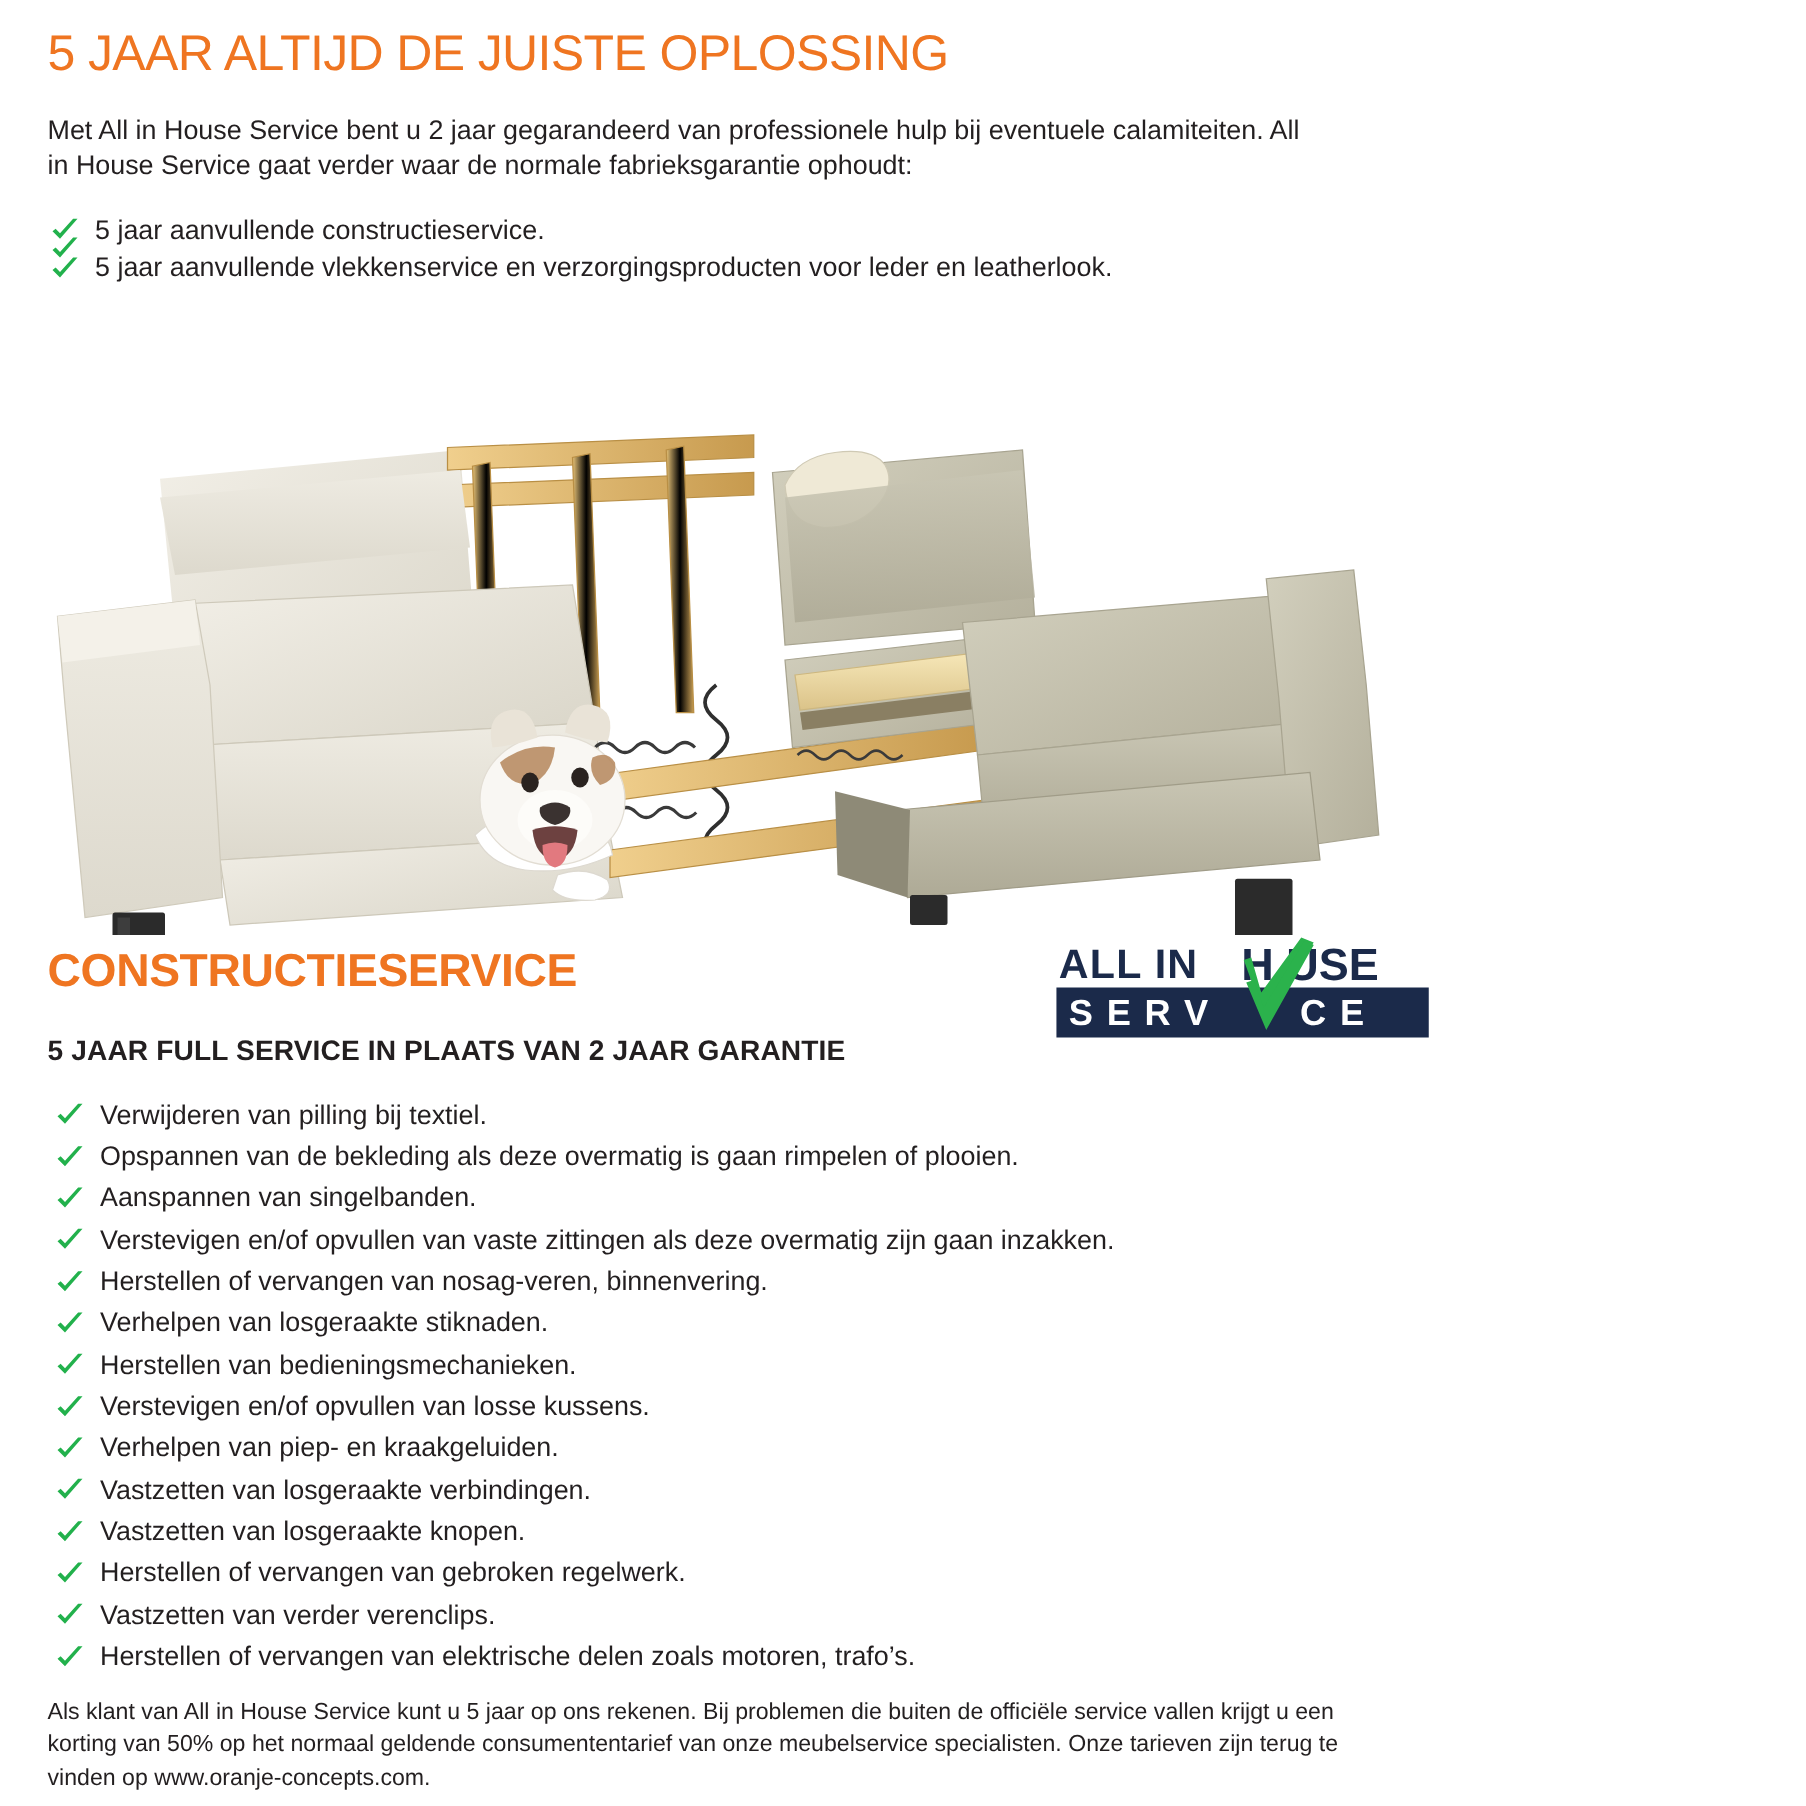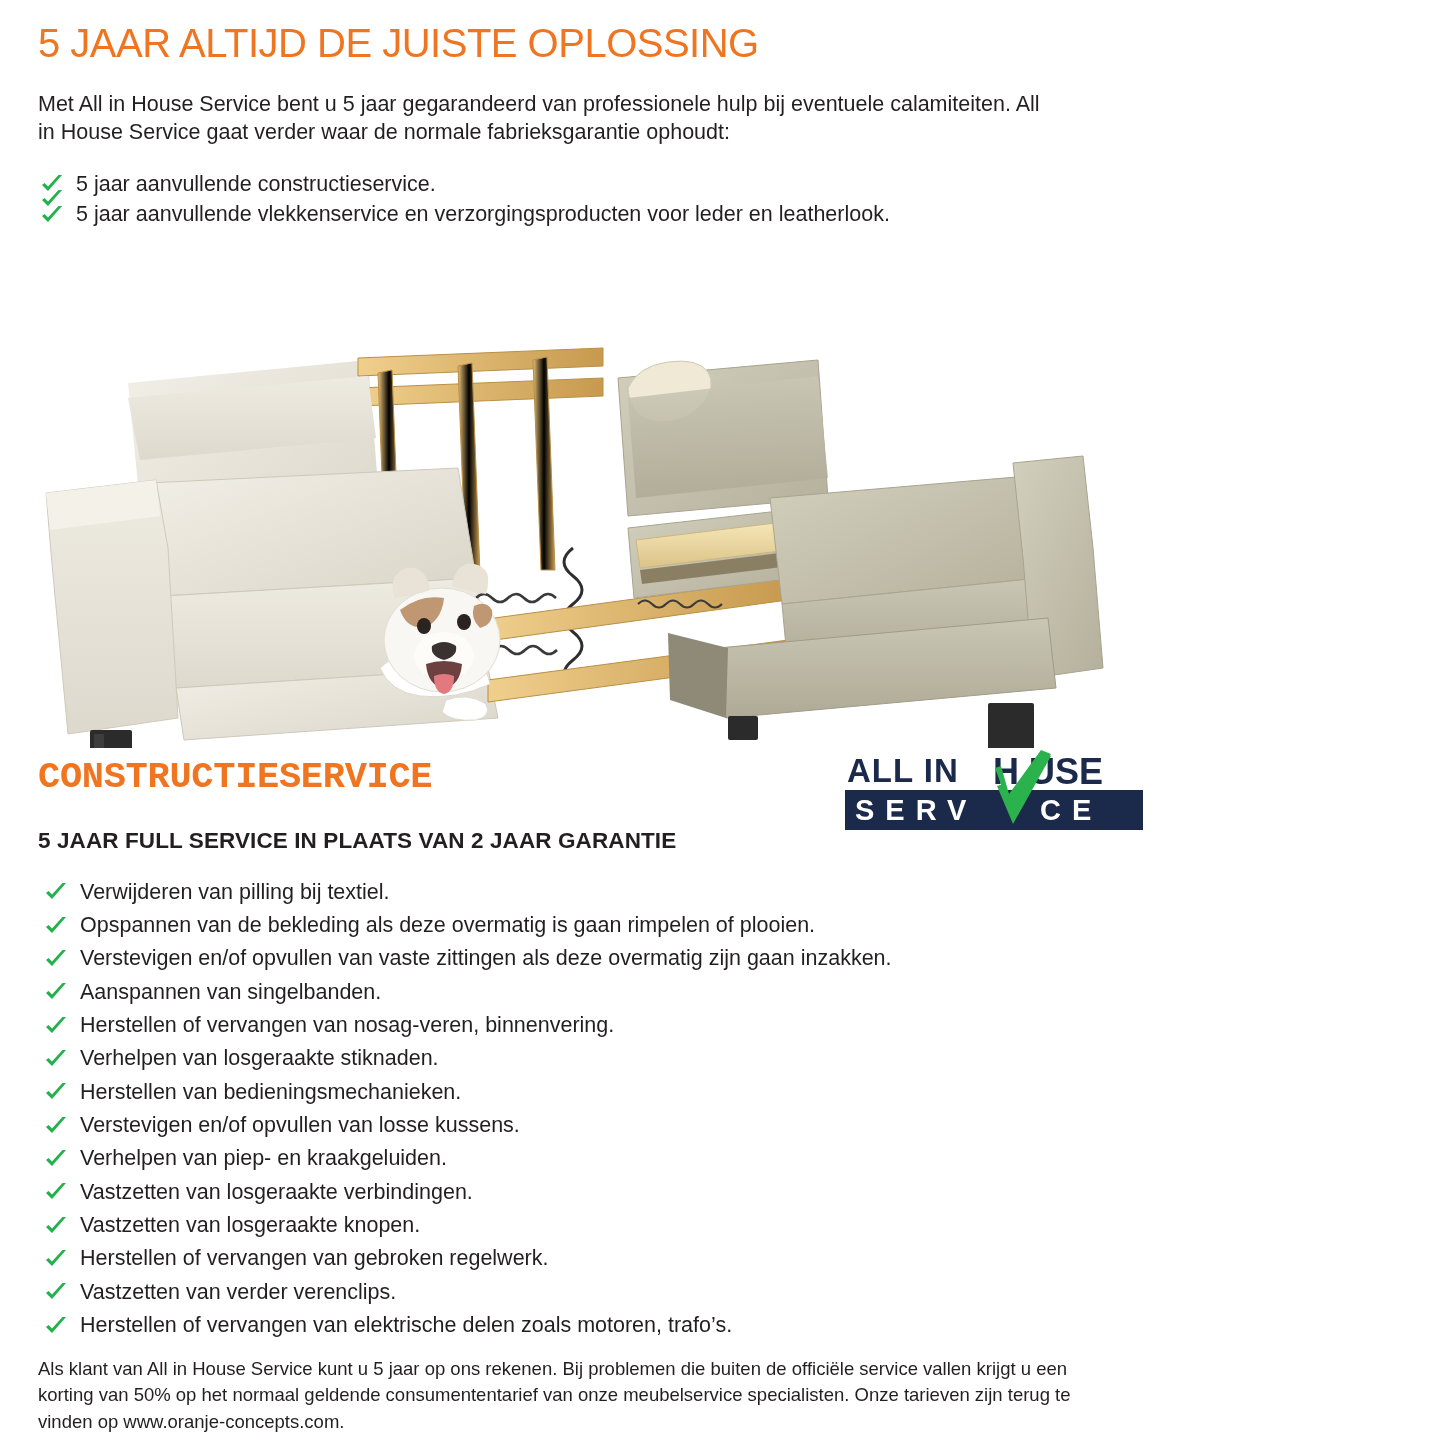--- a/index.html
+++ b/index.html
@@ -93,21 +93,20 @@
   }
 
   
   h2.section-title {
     font-size: 37px;
     font-weight: bold;
     color: #ef7521;
     letter-spacing: -0.3px;
     margin: 0;
     padding-top: 8px;
-    font-family: Liberation Mono, monospace;
   }
   h3.sub-title {
     font-size: 22.5px;
     font-weight: bold;
     color: #231f20;
     margin: 30px 0 0 0;
     letter-spacing: 0.1px;
   }
   p.footnote {
     font-size: 18.5px;
@@ -117,21 +116,21 @@
     max-width: 1045px;
   }
 </style>
 </head>
 <body>
 
 <div class="page">
 
   <h1 class="main-title">5 JAAR ALTIJD DE JUISTE OPLOSSING</h1>
 
-  <p class="intro">Met All in House Service bent u 5 jaar gegarandeerd van professionele hulp bij eventuele calamiteiten. All in House Service gaat verder waar de normale fabrieksgarantie ophoudt:</p>
+  <p class="intro">Met All in House Service bent u 2 jaar gegarandeerd van professionele hulp bij eventuele calamiteiten. All in House Service gaat verder waar de normale fabrieksgarantie ophoudt:</p>
 
   <ul class="checklist">
     <li>
       <span class="tick">
         <svg width="24" height="24" viewBox="0 0 24 24">
             <path d="M2 13 L8 19 L22 3 L18.5 3 L8 14.5 L4.5 11 Z" fill="#22b14c"></path>
           </svg>
       </span>
       <span>5 jaar aanvullende constructieservice.</span>
     </li>
@@ -295,24 +294,24 @@
 
   <ul class="checklist dense">
     <li><span class="tick"><svg width="24" height="24" viewBox="0 0 24 24">
             <path d="M2 13 L8 19 L22 3 L18.5 3 L8 14.5 L4.5 11 Z" fill="#22b14c"></path>
           </svg></span><span>Verwijderen van pilling bij textiel.</span></li>
     <li><span class="tick"><svg width="24" height="24" viewBox="0 0 24 24">
             <path d="M2 13 L8 19 L22 3 L18.5 3 L8 14.5 L4.5 11 Z" fill="#22b14c"></path>
           </svg></span><span>Opspannen van de bekleding als deze overmatig is gaan rimpelen of plooien.</span></li>
     <li><span class="tick"><svg width="24" height="24" viewBox="0 0 24 24">
             <path d="M2 13 L8 19 L22 3 L18.5 3 L8 14.5 L4.5 11 Z" fill="#22b14c"></path>
+          </svg></span><span>Aanspannen van singelbanden.</span></li>
+    <li><span class="tick"><svg width="24" height="24" viewBox="0 0 24 24">
+            <path d="M2 13 L8 19 L22 3 L18.5 3 L8 14.5 L4.5 11 Z" fill="#22b14c"></path>
           </svg></span><span>Verstevigen en/of opvullen van vaste zittingen als deze overmatig zijn gaan inzakken.</span></li>
-    <li><span class="tick"><svg width="24" height="24" viewBox="0 0 24 24">
-            <path d="M2 13 L8 19 L22 3 L18.5 3 L8 14.5 L4.5 11 Z" fill="#22b14c"></path>
-          </svg></span><span>Aanspannen van singelbanden.</span></li>
     <li><span class="tick"><svg width="24" height="24" viewBox="0 0 24 24">
             <path d="M2 13 L8 19 L22 3 L18.5 3 L8 14.5 L4.5 11 Z" fill="#22b14c"></path>
           </svg></span><span>Herstellen of vervangen van nosag-veren, binnenvering.</span></li>
     <li><span class="tick"><svg width="24" height="24" viewBox="0 0 24 24">
             <path d="M2 13 L8 19 L22 3 L18.5 3 L8 14.5 L4.5 11 Z" fill="#22b14c"></path>
           </svg></span><span>Verhelpen van losgeraakte stiknaden.</span></li>
     <li><span class="tick"><svg width="24" height="24" viewBox="0 0 24 24">
             <path d="M2 13 L8 19 L22 3 L18.5 3 L8 14.5 L4.5 11 Z" fill="#22b14c"></path>
           </svg></span><span>Herstellen van bedieningsmechanieken.</span></li>
     <li><span class="tick"><svg width="24" height="24" viewBox="0 0 24 24">

